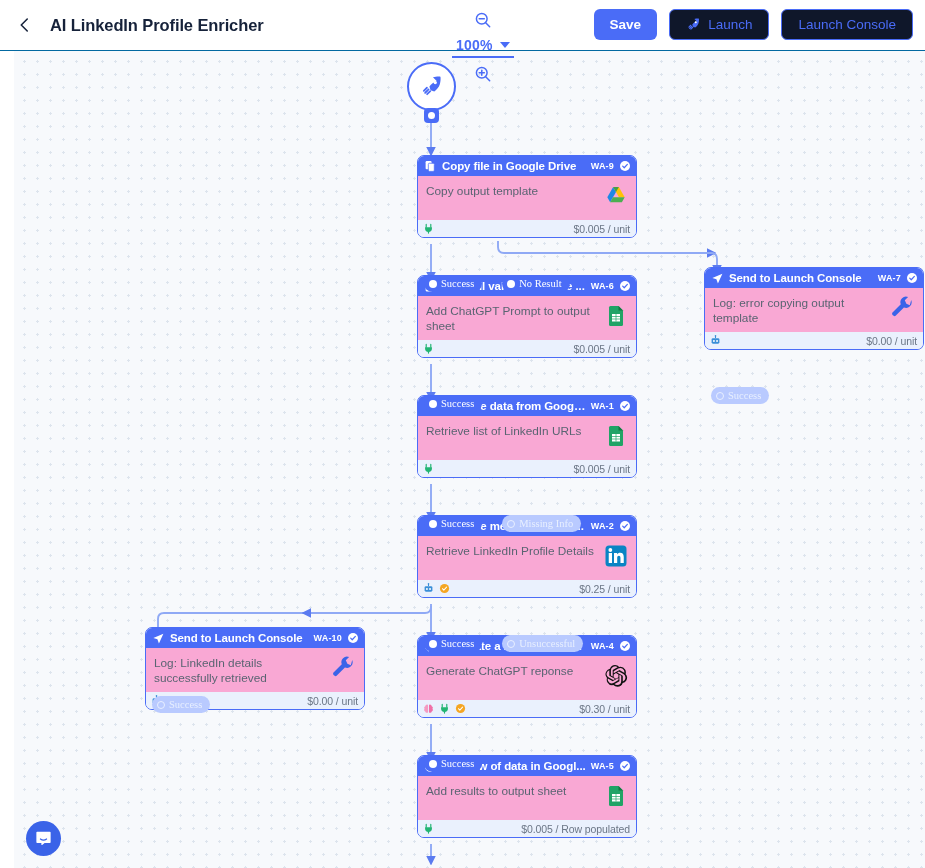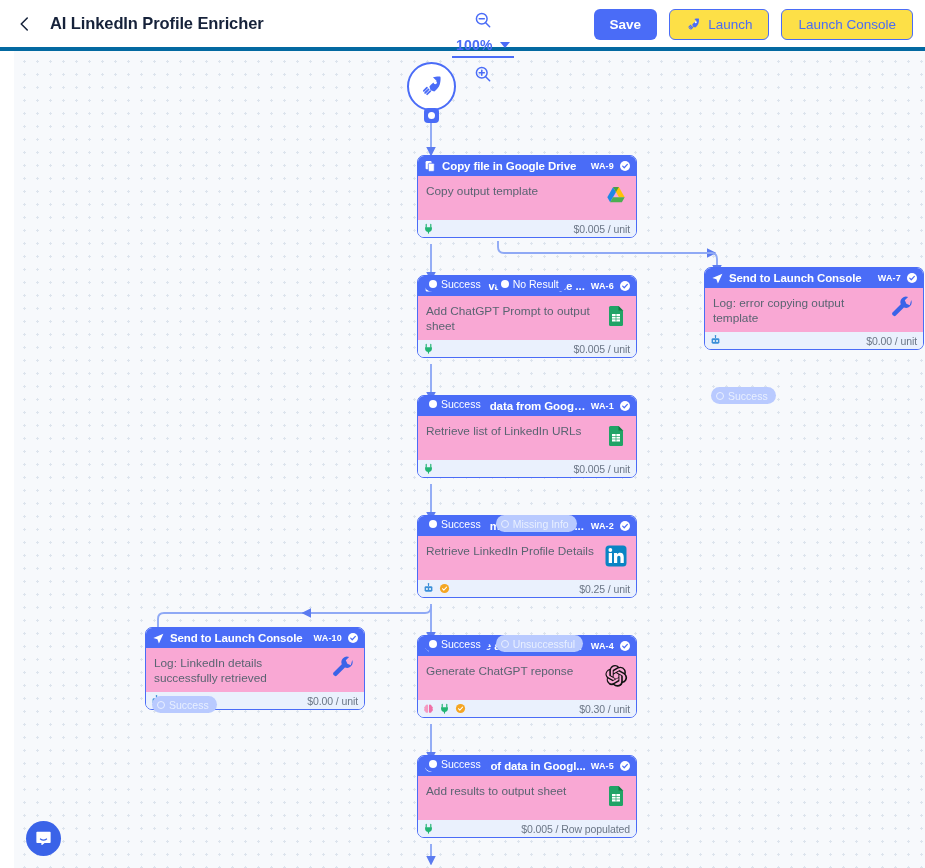--- a/index.html
+++ b/index.html
@@ -8,21 +8,21 @@
     font-family: "Liberation Sans", sans-serif;
     overflow: hidden;
     background: #ffffff;
   }
 
   
   .topbar {
     position: absolute; top: 0; left: 0;
     width: 925px; height: 51px;
     background: #ffffff;
-    border-bottom: 4px solid #0369a1;
+    border-bottom: 1px solid #0369a1;
     display: flex; align-items: center;
     z-index: 40;
   }
   .back-btn {
     width: 34px; height: 34px; margin-left: 8px;
     display: flex; align-items: center; justify-content: center;
     cursor: pointer; border-radius: 6px;
   }
   .back-btn svg { display: block; }
   .doc-title {
@@ -46,21 +46,21 @@
     border-right: 5px solid transparent; border-top: 6px solid #4a6cf7;
   }
   .btn-row { position: absolute; right: 12px; top: 9px; display: flex; gap: 12px; }
   .btn {
     height: 31px; border-radius: 6px; display: flex; align-items: center;
     justify-content: center; gap: 7px; font-size: 13.5px; cursor: pointer;
     padding: 0 16px; white-space: nowrap;
   }
   .btn-primary { background: #4a6cf7; color: #fff; font-weight: bold; min-width: 54px; }
   .btn-outline {
-    background: #fde047; color: #4a6cf7; border: 1.4px solid #4a6cf7; font-weight: normal;
+    background: #0f172a; color: #4a6cf7; border: 1.4px solid #4a6cf7; font-weight: normal;
   }
 
   
   .canvas {
     position: absolute; top: 51px; left: 14px;
     width: 925px; height: 817px;
     background-color: #f7f9fc;
     background-image: radial-gradient(circle, #dde4ed 1.1px, transparent 1.2px);
     background-size: 13px 13px;
     background-position: 4px 4px;
@@ -116,21 +116,21 @@
 
   .node-foot {
     background: #eaf1fd; height: 17px; display: flex; align-items: center;
     justify-content: space-between; padding: 0 6px 0 5px;
   }
   .foot-icons { display: flex; align-items: center; gap: 5px; }
   .foot-icons svg { display: block; }
   .node-price { font-size: 10.5px; color: #6b7686; letter-spacing: -.1px; }
 
   
-  .ports { position: absolute; display: flex; gap: 7px; z-index: 11; }
+  .ports { position: absolute; display: flex; gap: 20px; z-index: 11; font-family: Liberation Serif, serif; }
   .port {
     height: 17px; border-radius: 9px; display: flex; align-items: center;
     gap: 4px; padding: 0 8px 0 5px; font-size: 10.5px; cursor: pointer;
     white-space: nowrap;
   }
   .port.on { background: #4a6cf7; color: #fff; }
   .port.on .dot { width: 8px; height: 8px; border-radius: 50%; background: #fff; }
   .port.off { background: #b9caff; color: #e8efff; }
   .port.off .dot {
     width: 8px; height: 8px; border-radius: 50%;

